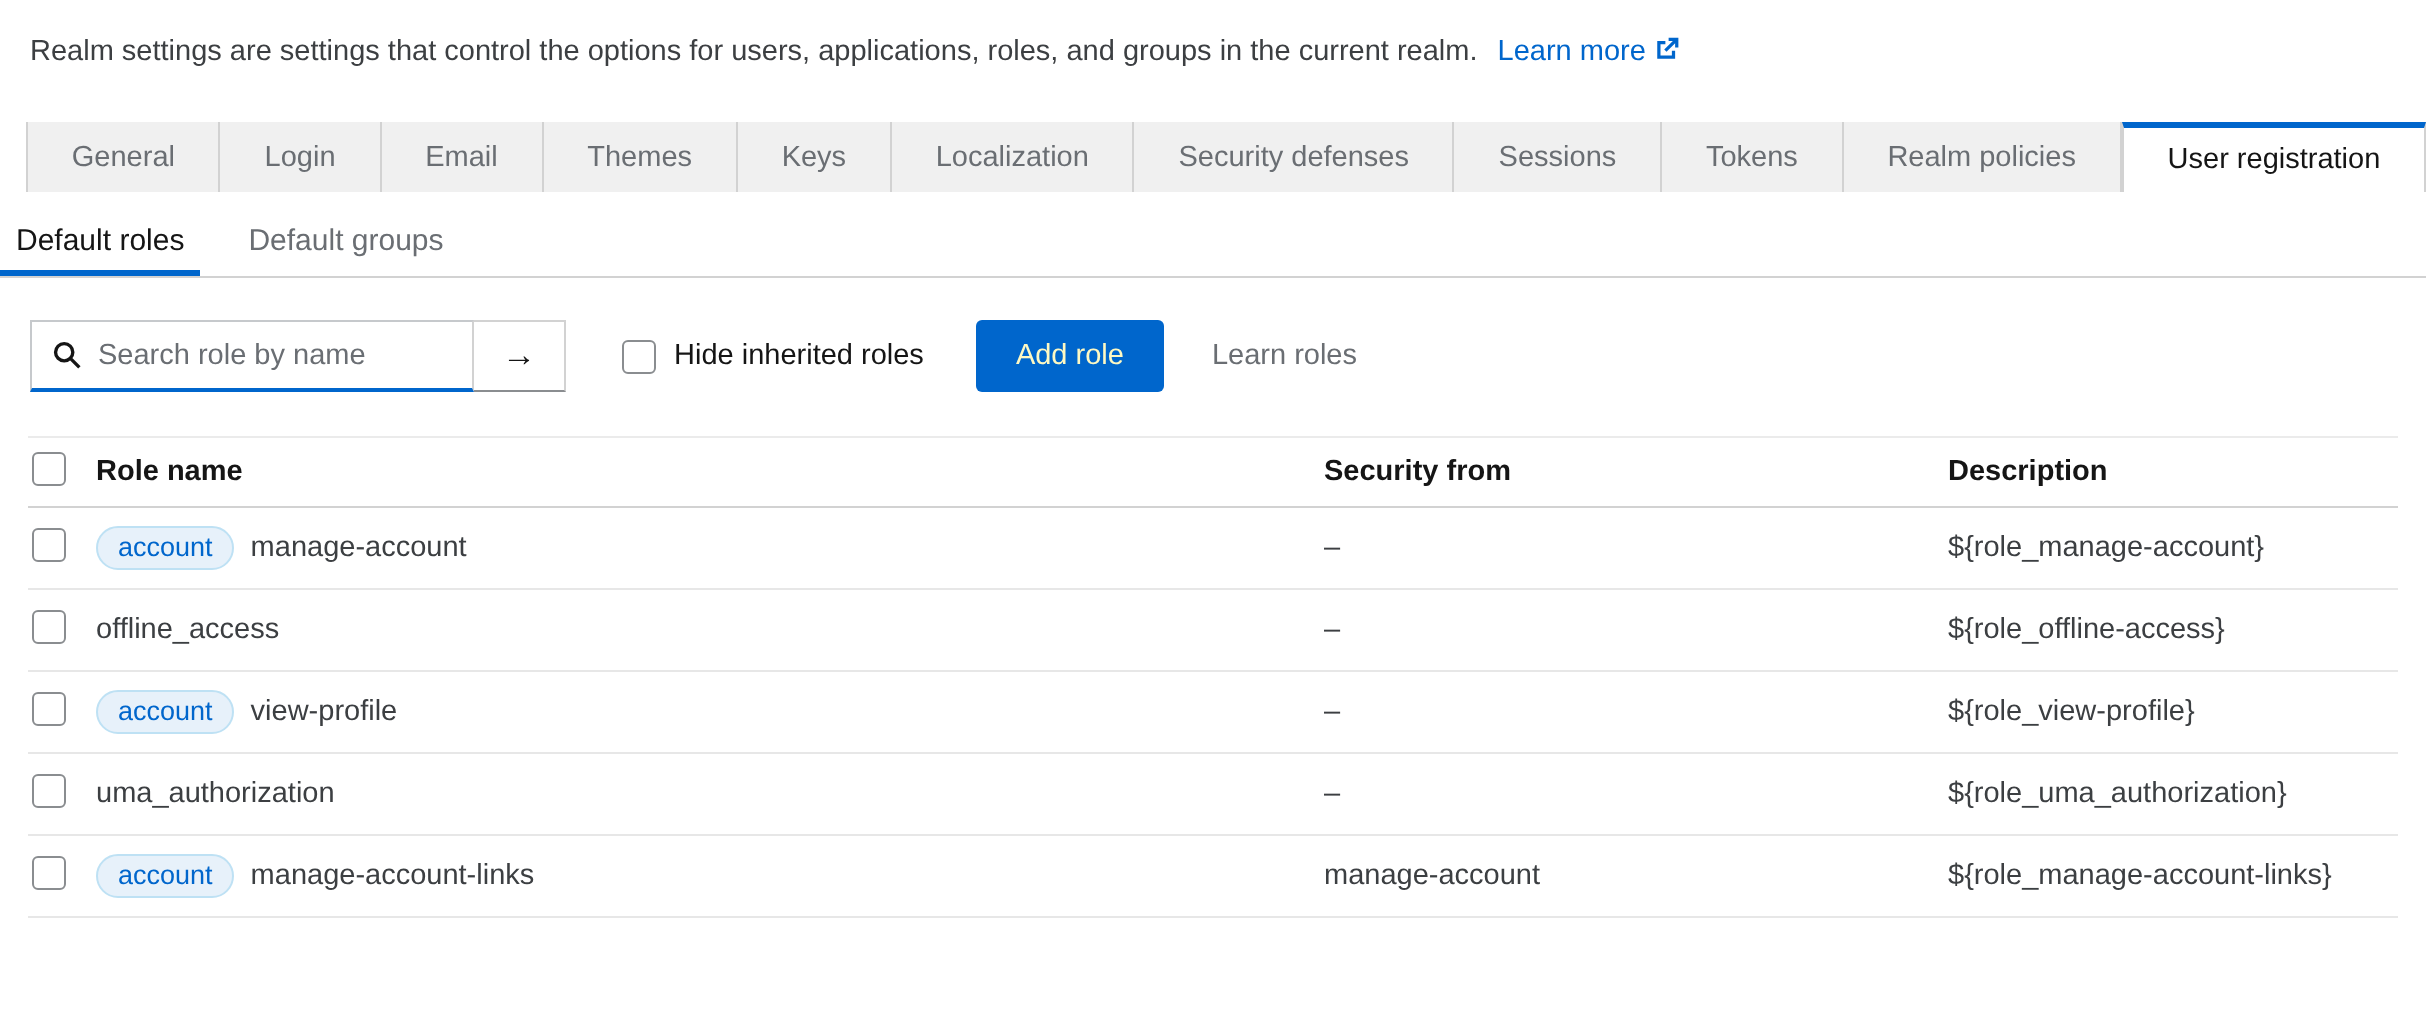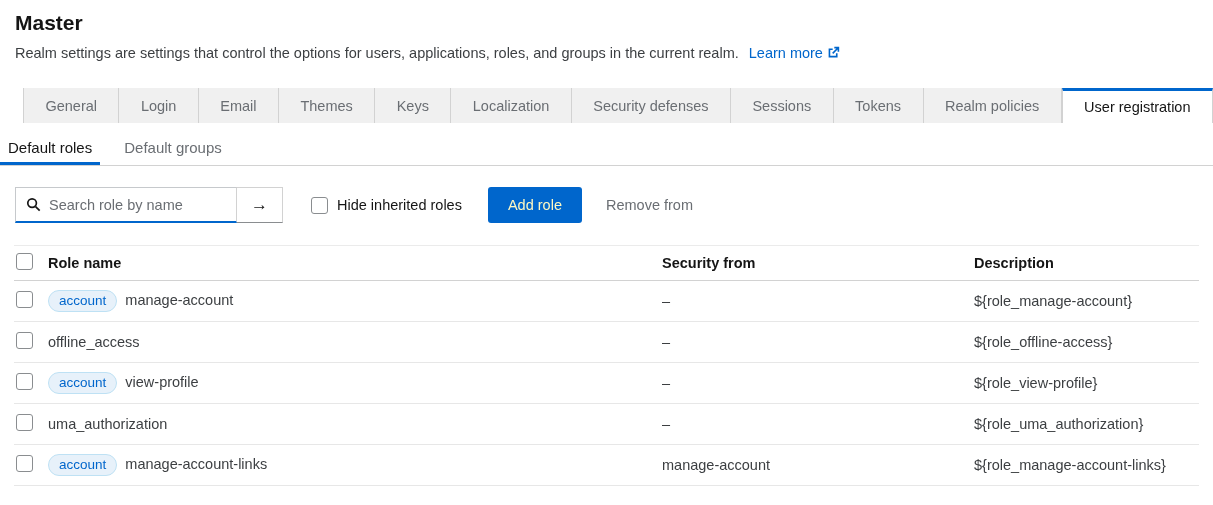--- a/index.html
+++ b/index.html
@@ -7,21 +7,21 @@
     font-family:"Liberation Sans", sans-serif; color:#151515; }
 
   
   .page-header { padding:9px 15px 0 15px; }
   .page-title { font-size:21px; font-weight:600; color:#151515; line-height:27px; }
   .page-subtitle { margin-top:7px; font-size:14.5px; color:#3c3f42; line-height:20px; }
   .learn-more { color:var(--accent,#0066cc); text-decoration:none; margin-left:10px; cursor:pointer; }
   .ext-icon { display:inline-block; vertical-align:-1px; margin-left:4px; }
 
   
-  .tabs { display:flex; margin-top:24px; padding-left:23px; width:100%; }
+  .tabs { display:flex; margin-top:24px; padding-left:13px; width:100%; }
   .tab { flex:1 1 auto; height:35px; display:flex; align-items:center; justify-content:center;
     background:#f0f0f0; color:#6a6e73; font-size:14.5px; white-space:nowrap;
     border-right:1px solid #d2d2d2; padding:0 14px; cursor:pointer; }
   .tab:first-child { border-left:1px solid #d2d2d2; }
   .tab.active { background:#fff; color:#151515; border-top:3px solid var(--accent,#0066cc);
     border-left:1px solid #d2d2d2; }
   .tab.active:last-child { border-right:1px solid #d2d2d2; }
 
   
   .subtabs { display:flex; margin-top:7px; border-bottom:1px solid #d2d2d2; padding-left:0; }
@@ -61,21 +61,20 @@
   tbody td { height:41px; vertical-align:middle; color:#3c3f42;
     border-bottom:1px solid #e7e7e7; overflow:hidden; white-space:nowrap; }
   .badge { display:inline-block; padding:2px 10px 3px 10px; margin-right:8px;
     background:var(--badge-bg,#e7f1fa); border:1px solid var(--badge-border,#bee1f4);
     border-radius:12px; color:var(--badge-text,#0066cc); font-size:13.5px; }
 </style>
 </head>
 <body>
 
 <div class="page-header">
-  <h1 class="page-title">Master</h1>
   <div class="page-subtitle">
     <span>Realm settings are settings that control the options for users, applications, roles, and groups in the current realm.</span><a class="learn-more"><span>Learn more</span><span class="ext-icon"><svg width="13" height="13" viewBox="0 0 16 16">
             <path fill="#0066cc" d="M9 1h6v6h-2V4.4L7.7 9.7 6.3 8.3 11.6 3H9V1zM2 3h5v2H4v7h7v-3h2v5H2V3z"></path>
           </svg></span></a>
   </div>
 </div>
 
 <div class="tabs">
     <div class="tab">General</div>
     <div class="tab">Login</div>
@@ -106,21 +105,21 @@
     </div>
     <button class="arrow-btn">
       <span>→</span>
     </button>
   </div>
   <div class="checkbox-group">
     <input type="checkbox" id="hide-inherited" style="">
     <label for="hide-inherited">Hide inherited roles</label>
   </div>
   <button class="btn-primary">Add role</button>
-  <button class="btn-link-disabled">Remove from</button>
+  <button class="btn-link-disabled">Learn roles</button>
 </div>
 
 <table>
   <colgroup>
       <col class="c-check">
       <col class="c-name">
       <col class="c-inherited">
       <col>
     </colgroup>
   <thead>

